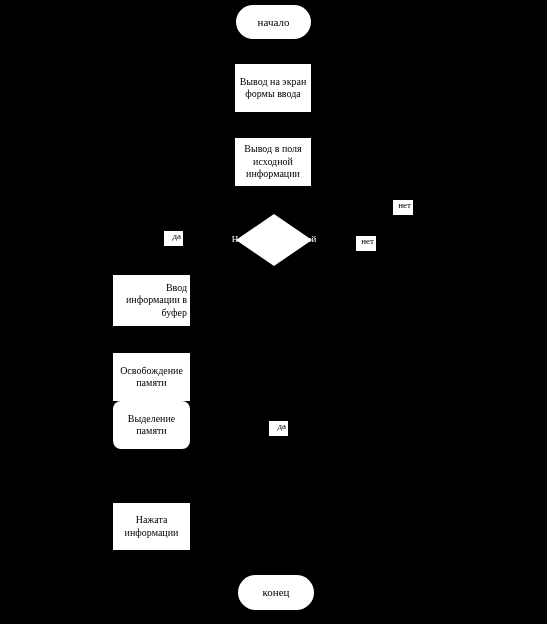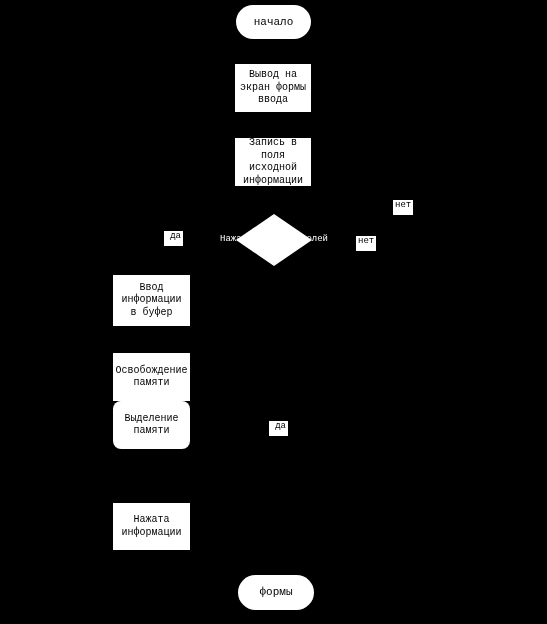--- a/index.html
+++ b/index.html
@@ -7,21 +7,21 @@
     margin: 0;
     padding: 0;
     background: #000000;
   }
   #canvas {
     position: relative;
     width: 547px;
     height: 624px;
     background: #000000;
     overflow: hidden;
-    font-family: Liberation Mono, monospace;
+    font-family: Liberation Serif, serif;
   }
 
   
   .terminal {
     position: absolute;
     background: #ffffff;
     border-radius: 999px;
     display: flex;
     align-items: center;
     justify-content: center;
@@ -114,41 +114,41 @@
 
   <div class="terminal" style="left:236px; top:5px; width:75px; height:34px;">
     <span>начало</span>
   </div>
 
   <div class="process" style="left:235px; top:64px; width:76px; height:48px;">
     <span>Вывод на экран формы ввода</span>
   </div>
 
   <div class="process" style="left:235px; top:138px; width:76px; height:48px;">
-    <span>Запись в поля исходной информации</span>
+    <span>Вывод в поля исходной информации</span>
   </div>
 
   <div class="decision" style="left:236px; top:214px; width:76px; height:52px;">
     <div class="dia-shape"></div>
     <div class="dia-text">Нажато одно из полей</div>
   </div>
 
   <div class="edge-label" style="left:164px; top:231px; width:19px; height:15px;">
     <span>да</span>
   </div>
 
   <div class="edge-label" style="left:393px; top:200px; width:20px; height:15px;">
     <span>нет</span>
   </div>
 
   <div class="edge-label" style="left:356px; top:236px; width:20px; height:15px;">
     <span>нет</span>
   </div>
 
-  <div class="process" style="left:113px; top:275px; width:77px; height:51px;">
+  <div class="process" style="left:113px; top:275px; width:77px; height:51px;text-align:right;">
     <span>Ввод информации в буфер</span>
   </div>
 
   <div class="process" style="left:113px; top:353px; width:77px; height:48px;">
     <span>Освобождение памяти</span>
   </div>
 
   <div class="process" style="left:113px; top:401px; width:77px; height:48px;border-radius:8px;">
     <span>Выделение памяти</span>
   </div>
@@ -156,16 +156,16 @@
   <div class="process" style="left:113px; top:503px; width:77px; height:47px;">
     <span>Нажата информации</span>
   </div>
 
 
   <div class="edge-label" style="left:269px; top:421px; width:19px; height:15px;">
     <span>да</span>
   </div>
 
   <div class="terminal" style="left:238px; top:575px; width:76px; height:35px;">
-    <span>формы</span>
+    <span>конец</span>
   </div>
 
 </div>
 
 </body></html>

